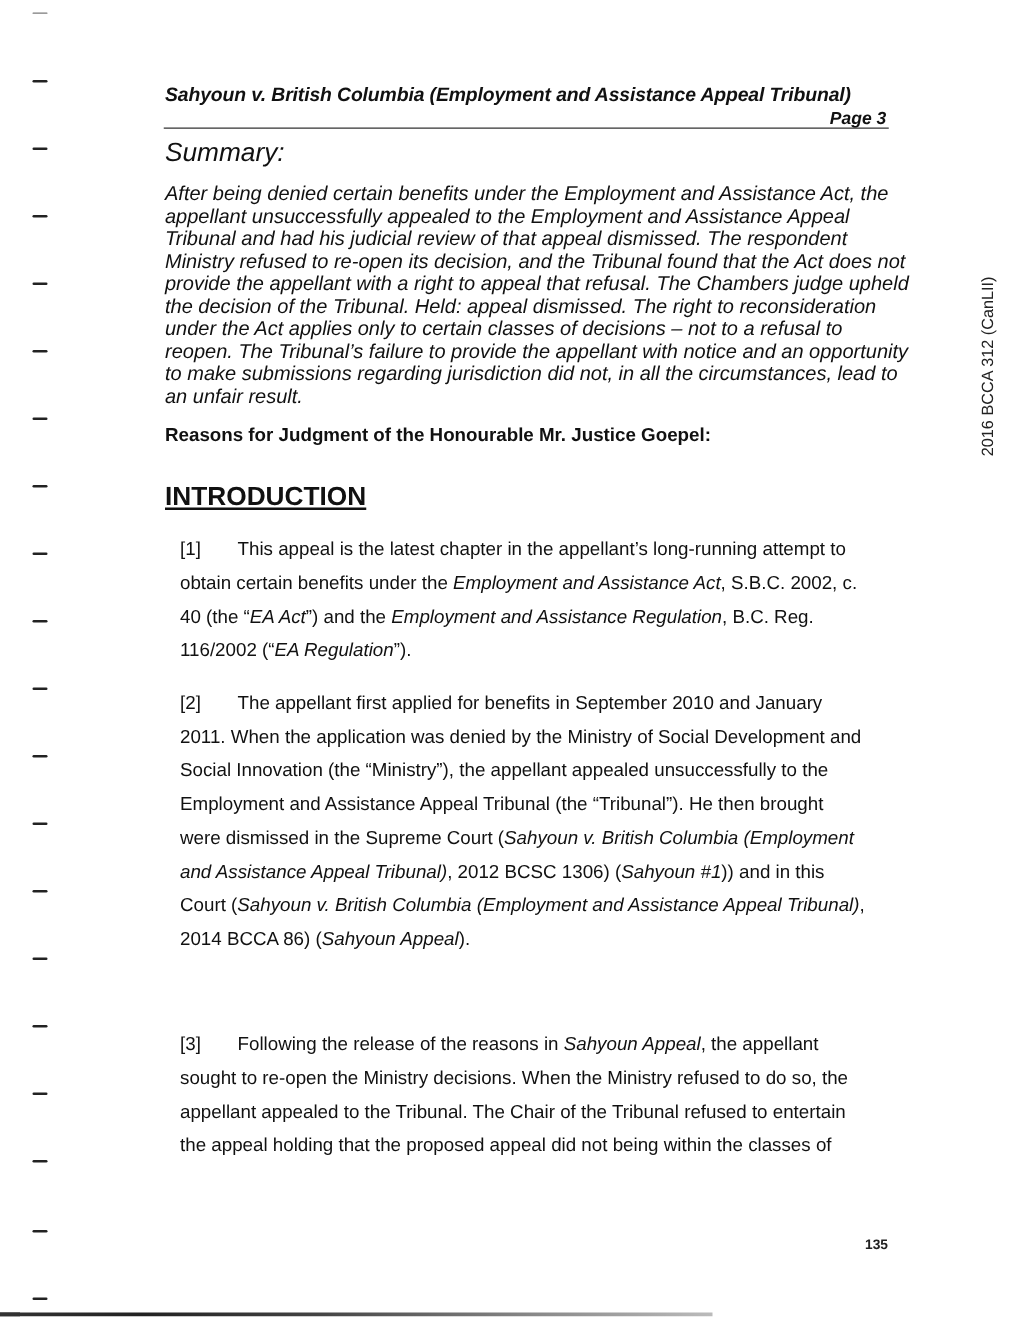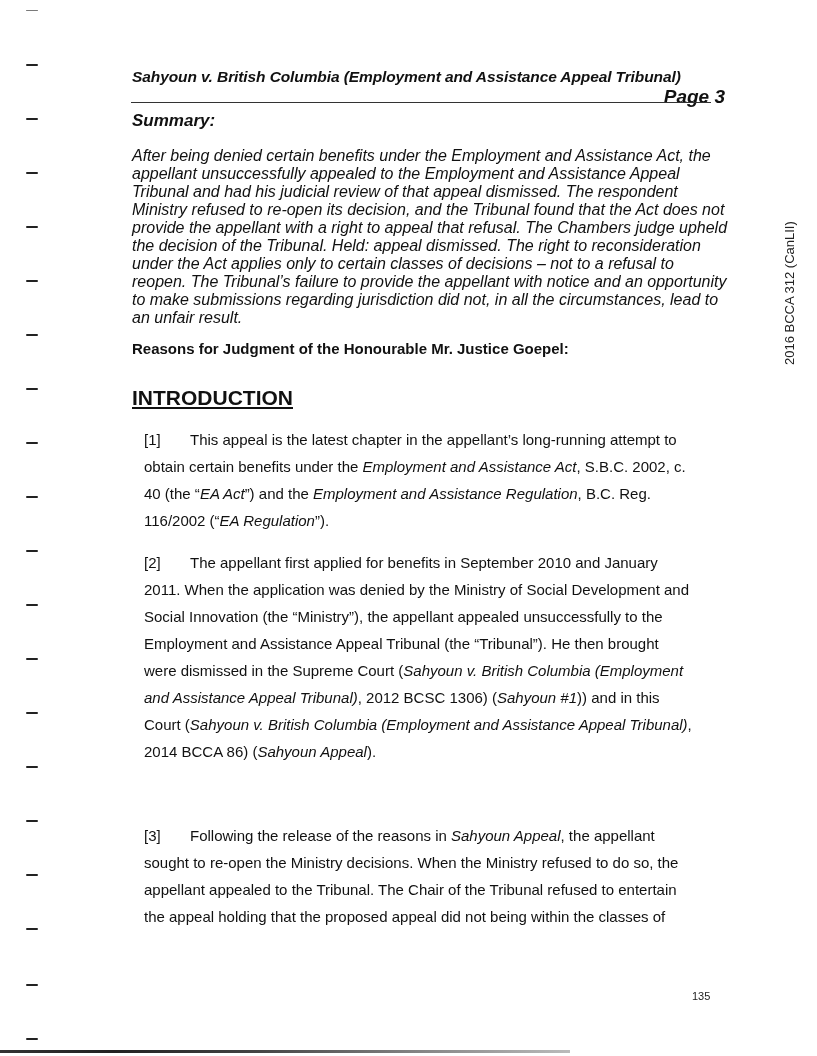--- a/index.html
+++ b/index.html
@@ -33,41 +33,41 @@
       left: 132px;
       top: 68px;
       font-size: 15.5px;
       font-weight: bold;
       font-style: italic;
       white-space: nowrap;
       letter-spacing: -0.1px;
     }
     .header-page {
       position: absolute;
-      right: 92px;
+      right: 108px;
       top: 86px;
-      font-size: 19px;
+      font-size: 14px;
       font-weight: bold;
       font-style: italic;
       white-space: nowrap;
     }
     .header-rule {
       position: absolute;
       left: 131px;
       top: 102px;
       width: 580px;
       height: 0;
       border-top: 1.5px solid #333;
     }
     .summary-label {
       position: absolute;
       left: 132px;
       top: 111px;
-      font-size: 17px;
-      font-weight: bold;
+      font-size: 21px;
+      font-weight: normal;
       font-style: italic;
     }
     .summary-text {
       position: absolute;
       left: 132px;
       top: 147px;
       width: 576px;
       font-size: 16px;
       font-style: italic;
       line-height: 18px;
@@ -117,21 +117,21 @@
       transform: rotate(-90deg);
       font-size: 13px;
       white-space: nowrap;
       color: #222;
     }
     .page-number {
       position: absolute;
       left: 692px;
       top: 990px;
       font-size: 11px;
-      font-weight: normal;
+      font-weight: bold;
       color: #222;
     }
     .bottom-rule {
       position: absolute;
       left: 0;
       top: 1050px;
       height: 3px;
       width: 570px;
       background: linear-gradient(to right, #333 0%, #222 20%, #444 45%, #888 75%, #bbb 100%);
     }

